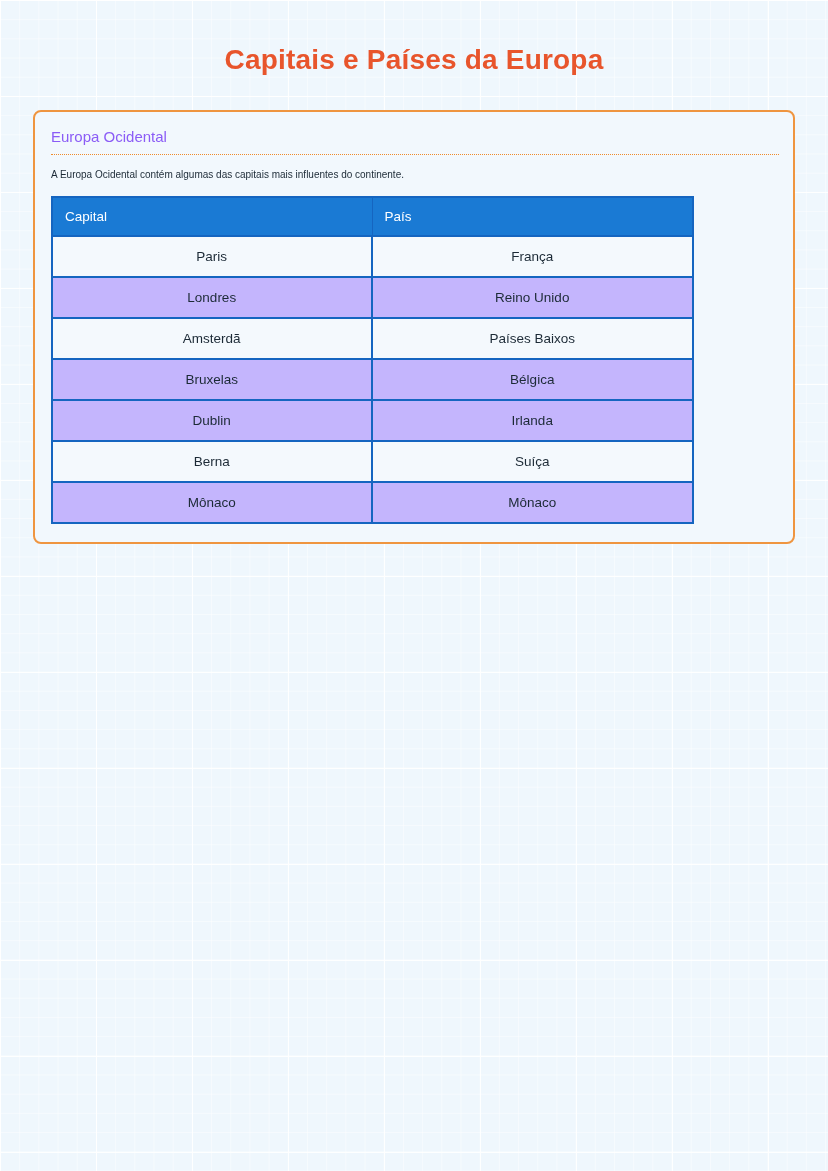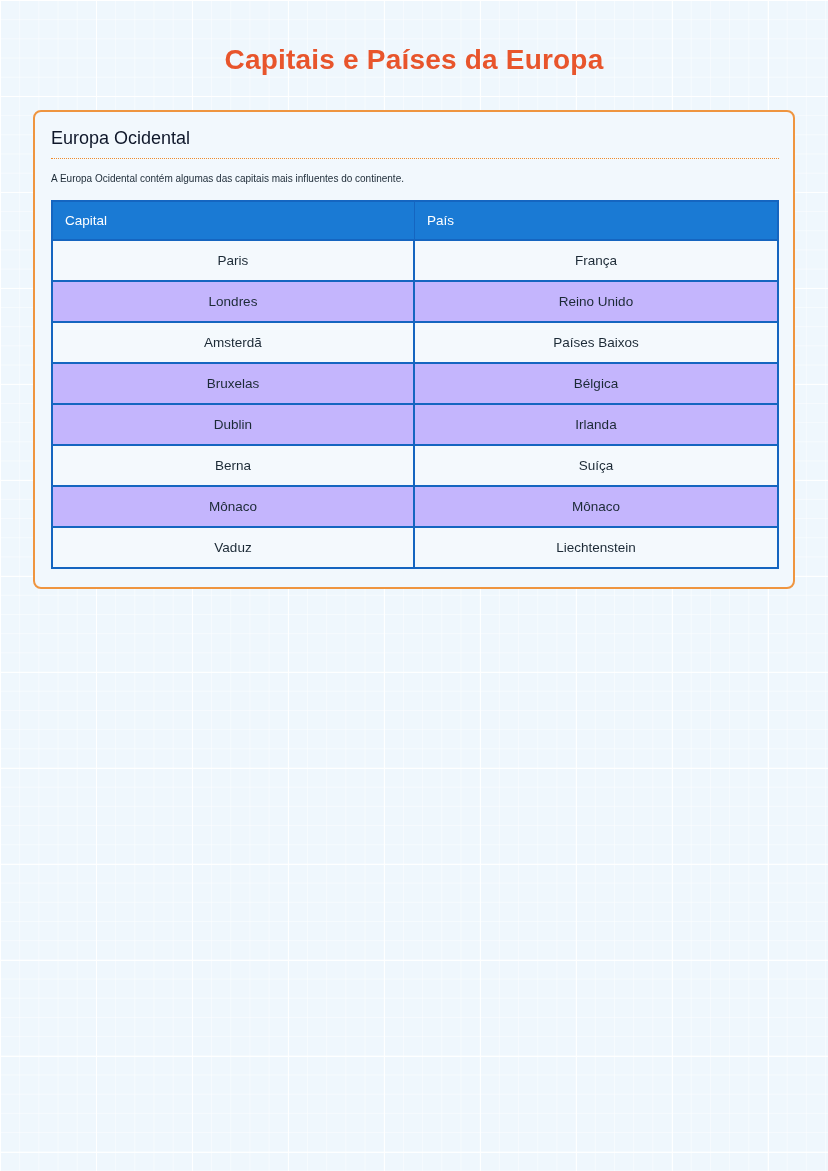--- a/index.html
+++ b/index.html
@@ -46,36 +46,36 @@
     top: 110px;
     width: 762px;
     background: #f2f8fd;
     border: 2px solid #ef9540;
     border-radius: 8px;
     padding: 16px 14px 18px 14px;
   }
 
   .section-heading {
     margin: 0 0 0 2px;
-    font-size: 18px;
+    font-size: 15px;
     font-weight: normal;
-    color: #0f172a;
+    color: #8b5cf6;
     padding-bottom: 9px;
     border-bottom: 1px dotted #ef8b2c;
   }
 
   .section-desc {
     margin: 13px 2px 14px 2px;
     font-size: 10px;
     color: #1c2a36;
     line-height: 1.4;
   }
 
   table.data-table {
-    width: 728px;
+    width: 643px;
     margin-left: 2px;
     border-collapse: separate;
     border-spacing: 0;
     border: 2px solid #1565c0;
     table-layout: fixed;
   }
 
   table.data-table thead th {
     background: #1a7ad4;
     color: #ffffff;
@@ -150,21 +150,17 @@
           <td>Irlanda</td>
         </tr>
         <tr class="alt">
           <td>Berna</td>
           <td>Suíça</td>
         </tr>
         <tr>
           <td>Mônaco</td>
           <td>Mônaco</td>
         </tr>
-        <tr class="alt">
-          <td>Vaduz</td>
-          <td>Liechtenstein</td>
-        </tr>
       </tbody>
     </table>
 
   </div>
 </div>
 
 </body></html>

